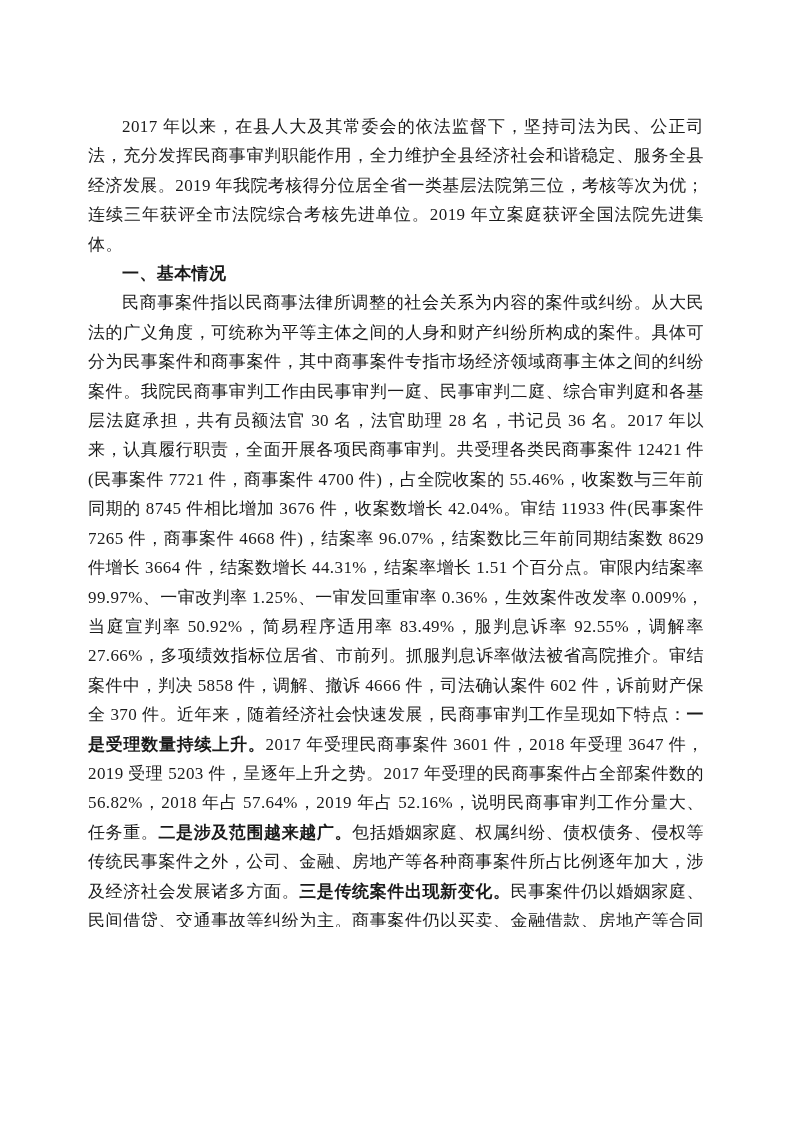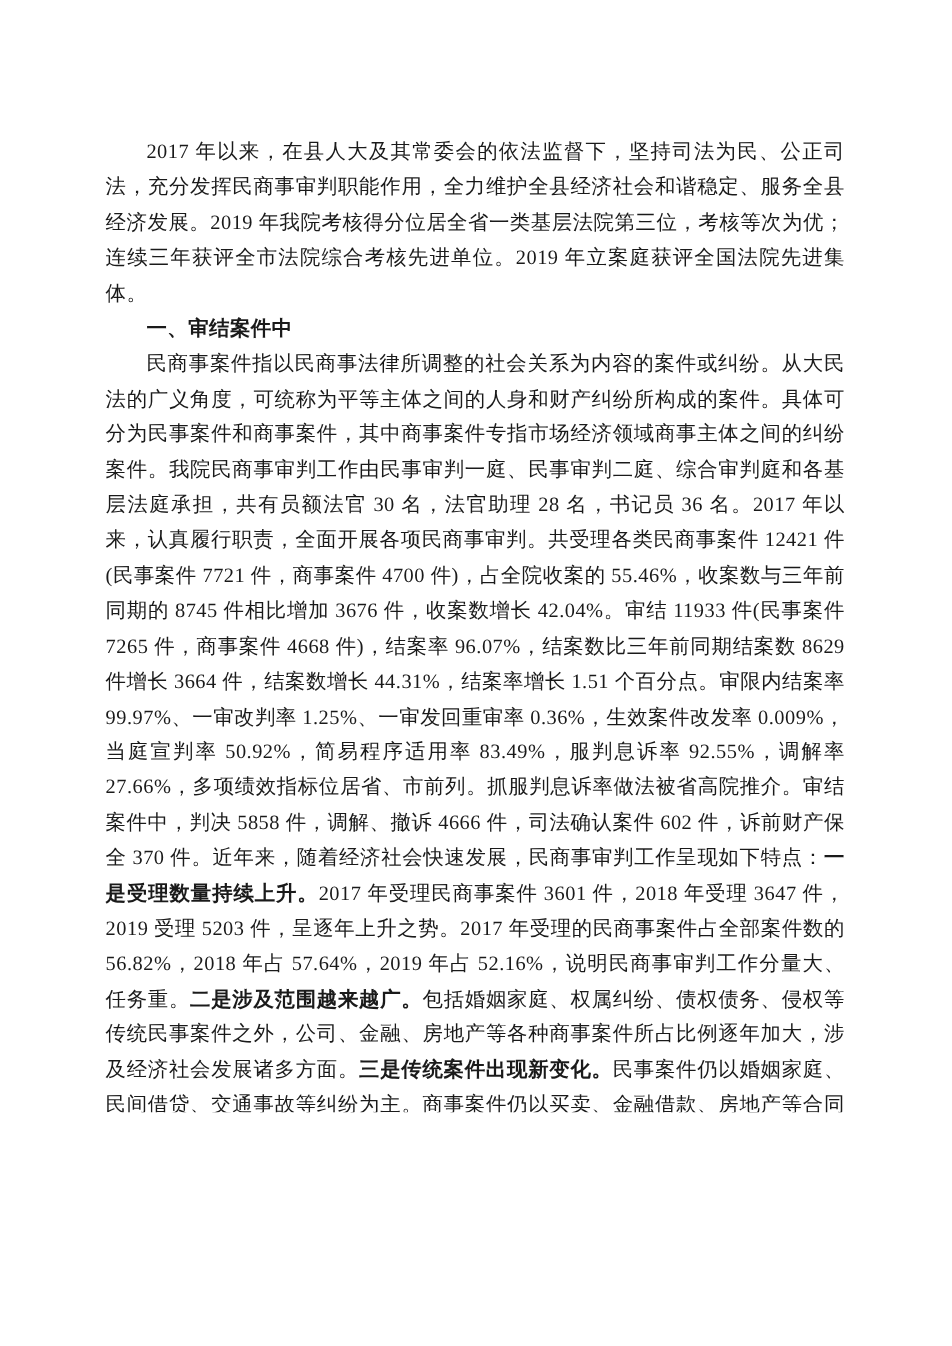--- a/index.html
+++ b/index.html
@@ -50,19 +50,19 @@
     color: #222222;
     font-family: Liberation Serif, serif;
   }
 </style>
 </head>
 <body>
 
 <div class="page">
   <div class="text-block" id="text-block">
       <p class="para body"><span class="run">2017 年以来，在县人大及其常委会的依法监督下，坚持司法为民、公正司法，充分发挥民商事审判职能作用，全力维护全县经济社会和谐稳定、服务全县经济发展。2019 年我院考核得分位居全省一类基层法院第三位，考核等次为优；连续三年获评全市法院综合考核先进单位。2019 年立案庭获评全国法院先进集体。</span></p>
-      <p class="para heading"><span class="run bold">一、审结案件中</span></p>
+      <p class="para heading"><span class="run bold">一、基本情况</span></p>
       <p class="para body"><span class="run">民商事案件指以民商事法律所调整的社会关系为内容的案件或纠纷。从大民法的广义角度，可统称为平等主体之间的人身和财产纠纷所构成的案件。具体可分为民事案件和商事案件，其中商事案件专指市场经济领域商事主体之间的纠纷案件。我院民商事审判工作由民事审判一庭、民事审判二庭、综合审判庭和各基层法庭承担，共有员额法官 30 名，法官助理 28 名，书记员 36 名。2017 年以来，认真履行职责，全面开展各项民商事审判。共受理各类民商事案件 12421 件(民事案件 7721 件，商事案件 4700 件)，占全院收案的 55.46%，收案数与三年前同期的 8745 件相比增加 3676 件，收案数增长 42.04%。审结 11933 件(民事案件 7265 件，商事案件 4668 件)，结案率 96.07%，结案数比三年前同期结案数 8629 件增长 3664 件，结案数增长 44.31%，结案率增长 1.51 个百分点。审限内结案率 99.97%、一审改判率 1.25%、一审发回重审率 0.36%，生效案件改发率 0.009%，当庭宣判率 50.92%，简易程序适用率 83.49%，服判息诉率 92.55%，调解率 27.66%，多项绩效指标位居省、市前列。抓服判息诉率做法被省高院推介。审结案件中，判决 5858 件，调解、撤诉 4666 件，司法确认案件 602 件，诉前财产保全 370 件。近年来，随着经济社会快速发展，民商事审判工作呈现如下特点：</span><span class="run bold">一是受理数量持续上升。</span><span class="run">2017 年受理民商事案件 3601 件，2018 年受理 3647 件，2019 受理 5203 件，呈逐年上升之势。2017 年受理的民商事案件占全部案件数的 56.82%，2018 年占 57.64%，2019 年占 52.16%，说明民商事审判工作分量大、任务重。</span><span class="run bold">二是涉及范围越来越广。</span><span class="run">包括婚姻家庭、权属纠纷、债权债务、侵权等传统民事案件之外，公司、金融、房地产等各种商事案件所占比例逐年加大，涉及经济社会发展诸多方面。</span><span class="run bold">三是传统案件出现新变化。</span><span class="run">民事案件仍以婚姻家庭、民间借贷、交通事故等纠纷为主。商事案件仍以买卖、金融借款、房地产等合同纠纷为主，最多的是买卖合同纠纷，共 608 件，占比 12.94%、其次是金融借款合同纠纷，共 462 件，占比 9.83%，第三是房地产纠纷，共 284 件，占比 6.04%。随着社会发展和物质生活丰富，财产类型日趋多样化，给传统民商事审判带来了新的问题。比如在离婚案件中，财产内涵更加丰富，不少案件涉及当事人股权、集体土地上房屋所有权、股票、保险金、住房公积金等，导致财产分割更具复杂性。</span><span class="run bold">四是信访压力显著加大。</span><span class="run">近年来，涉诉信访呈现出利益诉求多元化、意愿表达情绪化的趋势，民商事案件信访压力难以得到有效缓解。上访方式日益极端，息访难度不断加大，给审判工作和法官身心健康带来了不同程度的影响。</span></p>
     </div>
   <div class="footer">
     <span class="page-number">27</span>
   </div>
 </div>
 
 </body></html>

